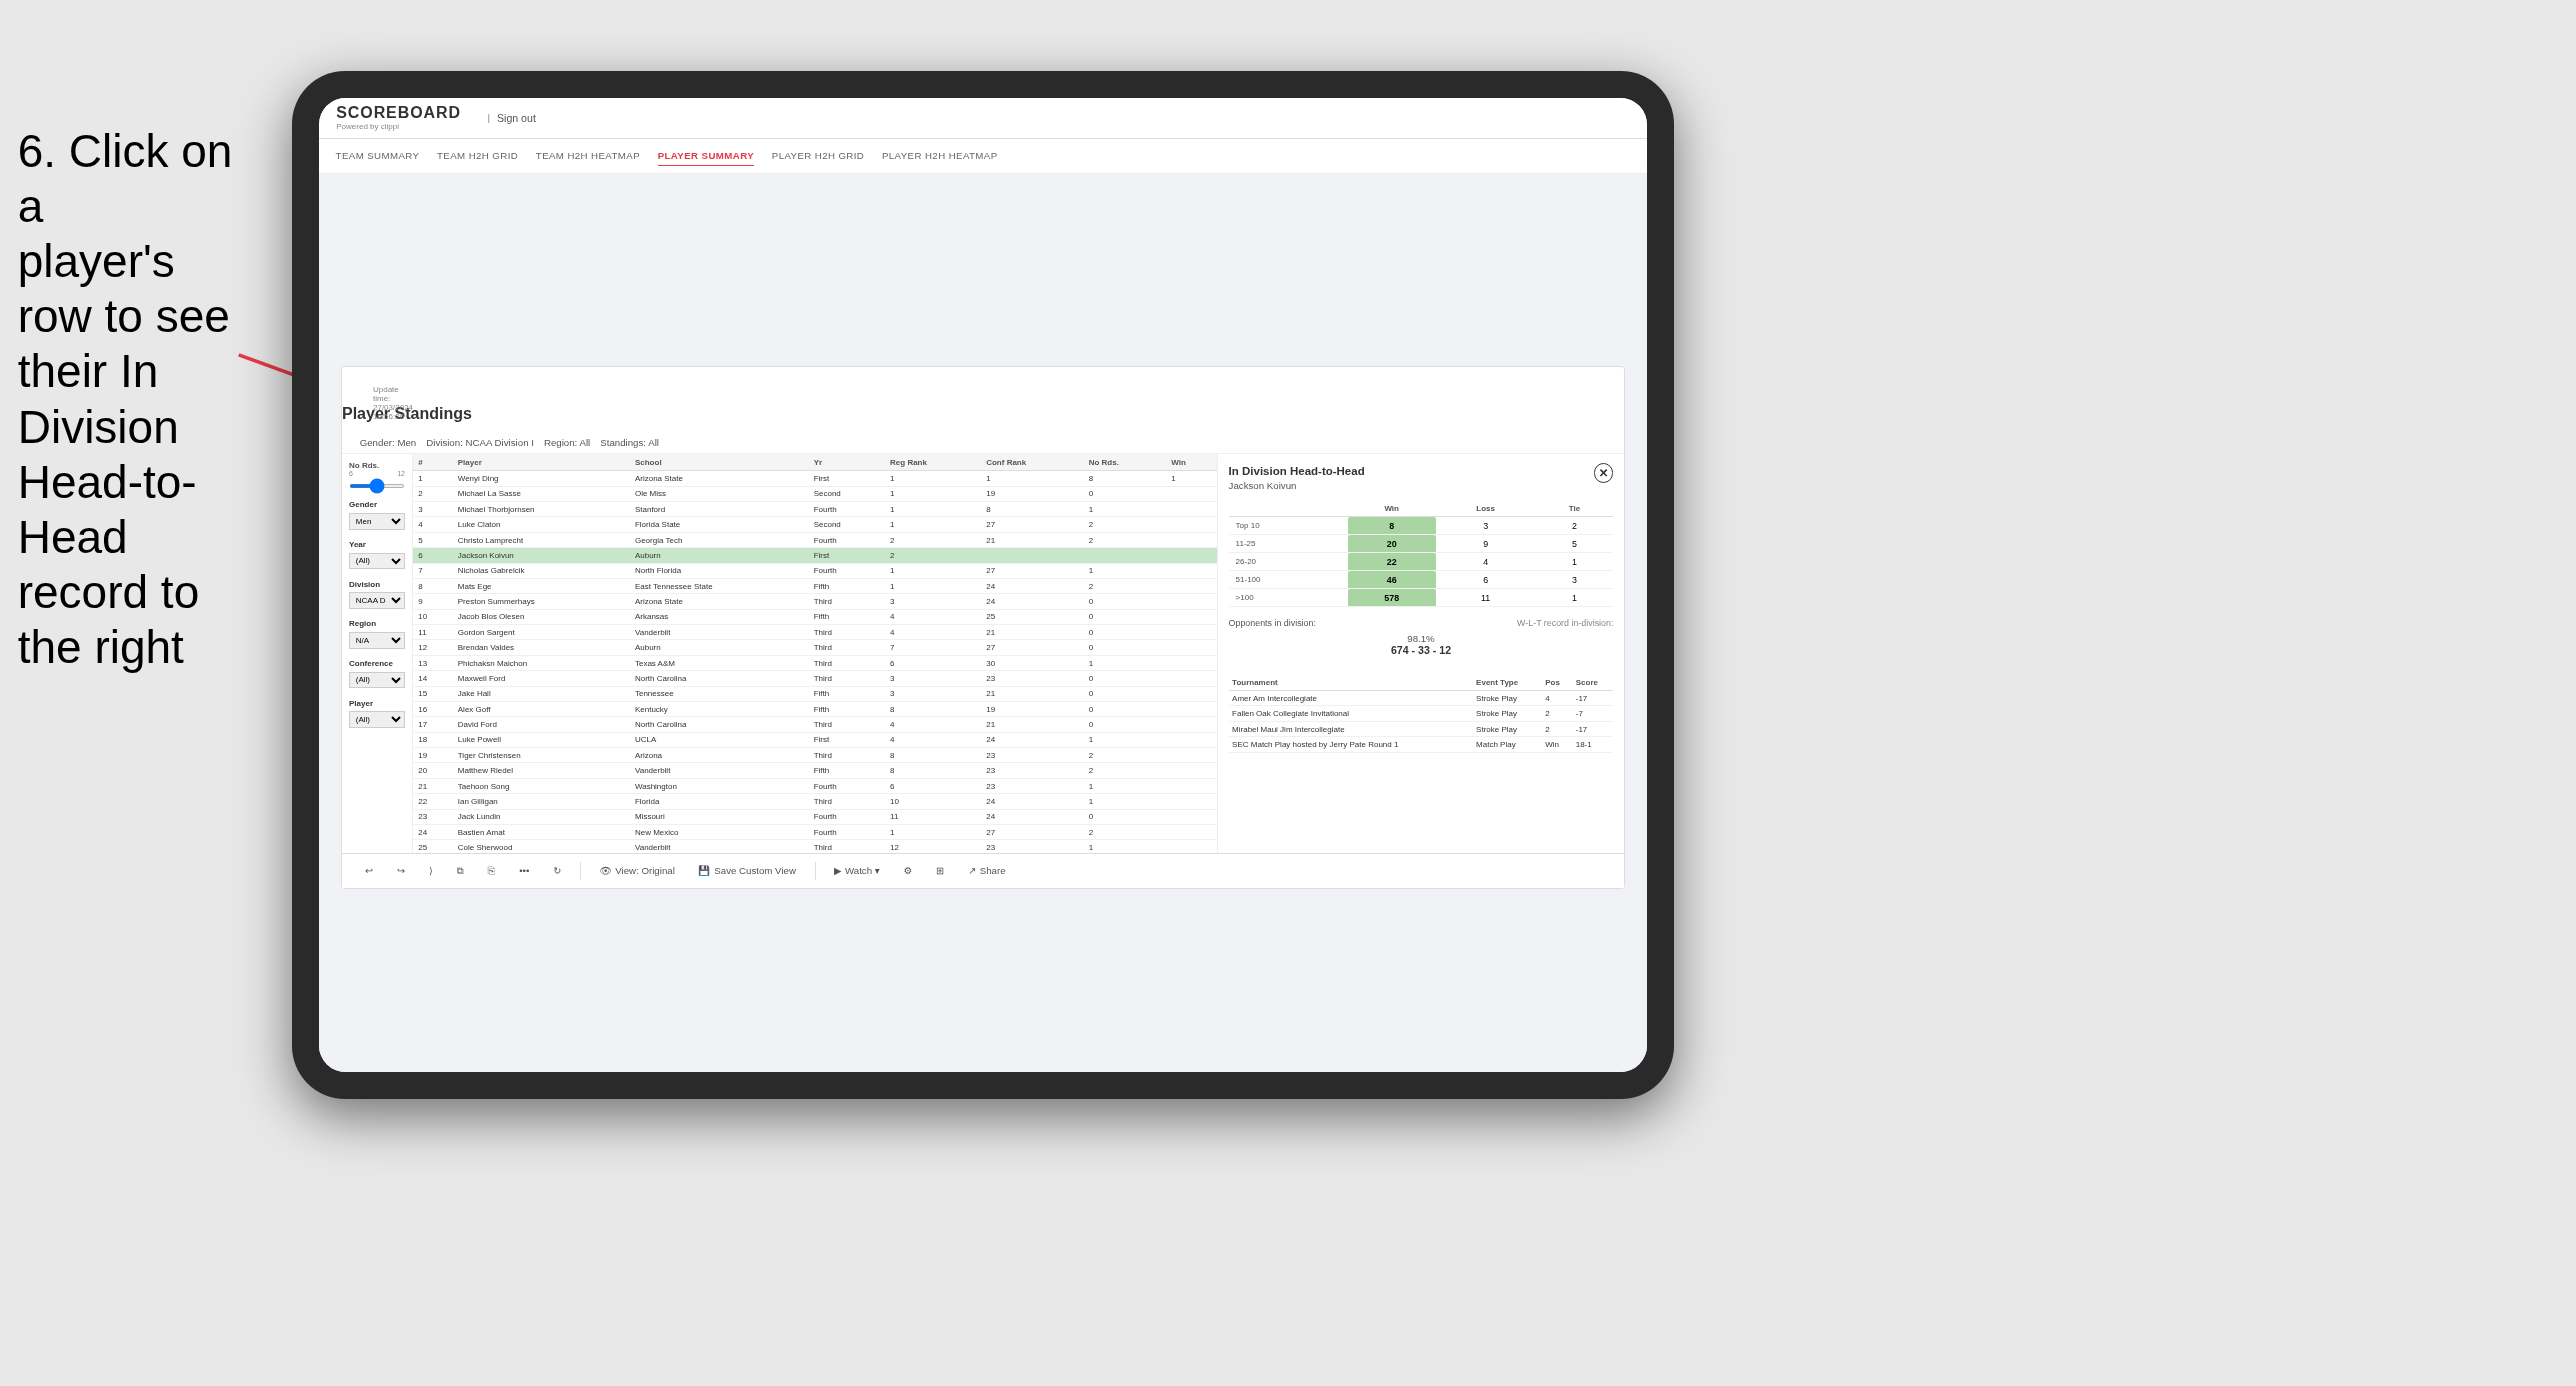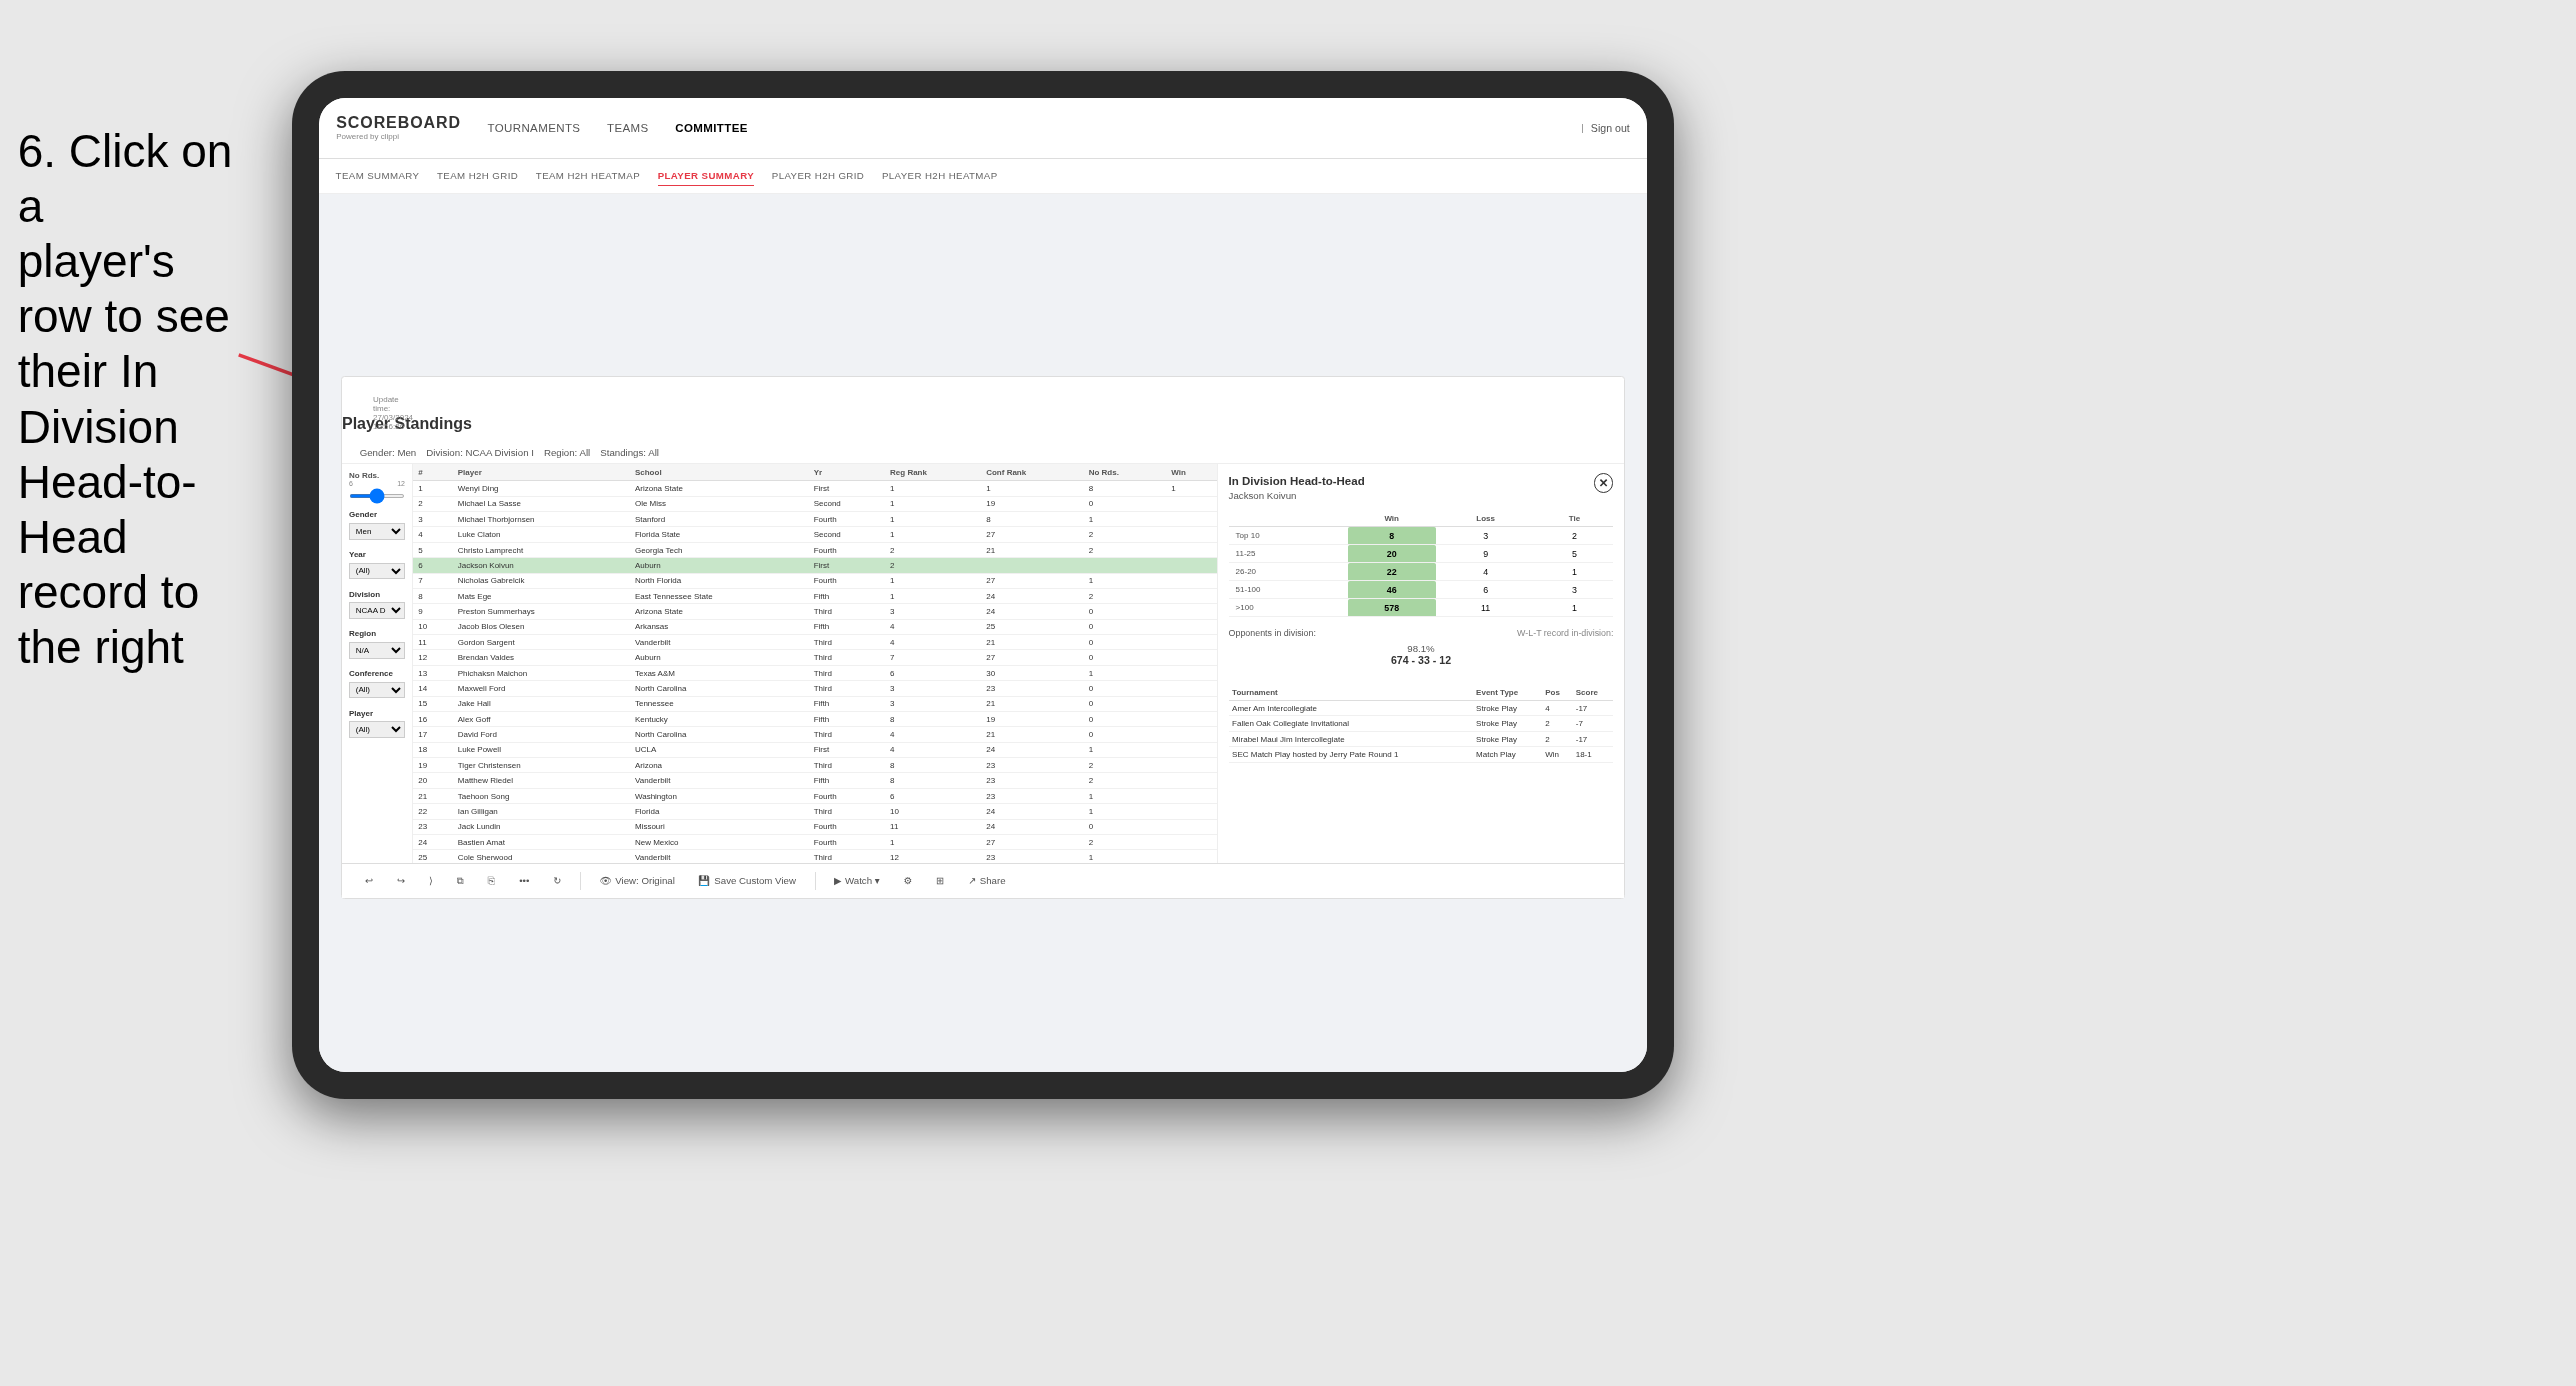--- a/index.html
+++ b/index.html
@@ -46,21 +46,21 @@
       overflow: hidden;
       display: flex;
       flex-direction: column;
     }
 
     
     .top-nav {
       display: flex;
       align-items: center;
       padding: 0 17.7px;
-      height: 61px;
+      height: 41px;
       background: #fff;
       border-bottom: 0.9px solid #ddd;
     }
 
     .logo-area {
       display: flex;
       flex-direction: column;
       margin-right: 26.6px;
     }
 
@@ -445,25 +445,20 @@
   <line x1="20" y1="20" x2="650" y2="250" stroke="#e63946" stroke-width="4" marker-end="url(#arrowhead)"></line>
 </svg>
 
 <div class="tablet-frame">
   <div class="tablet-screen">
 
     <div class="top-nav">
       <div class="logo-area">
         <span class="logo-title">SCOREBOARD</span>
         <span class="logo-subtitle">Powered by clippi</span>
-      </div>
-      <div class="nav-items">
-        <span class="nav-item">TOURNAMENTS</span>
-        <span class="nav-item">TEAMS</span>
-        <span class="nav-item active">COMMITTEE</span>
       </div>
       <div style="display:flex;align-items:center;gap:7px;">
         <span style="font-size:9.7px;color:#888;">|</span>
         <span class="sign-out">Sign out</span>
       </div>
     </div>
 
     <div class="sub-nav">
       <span class="sub-nav-item">TEAM SUMMARY</span>
       <span class="sub-nav-item">TEAM H2H GRID</span>

